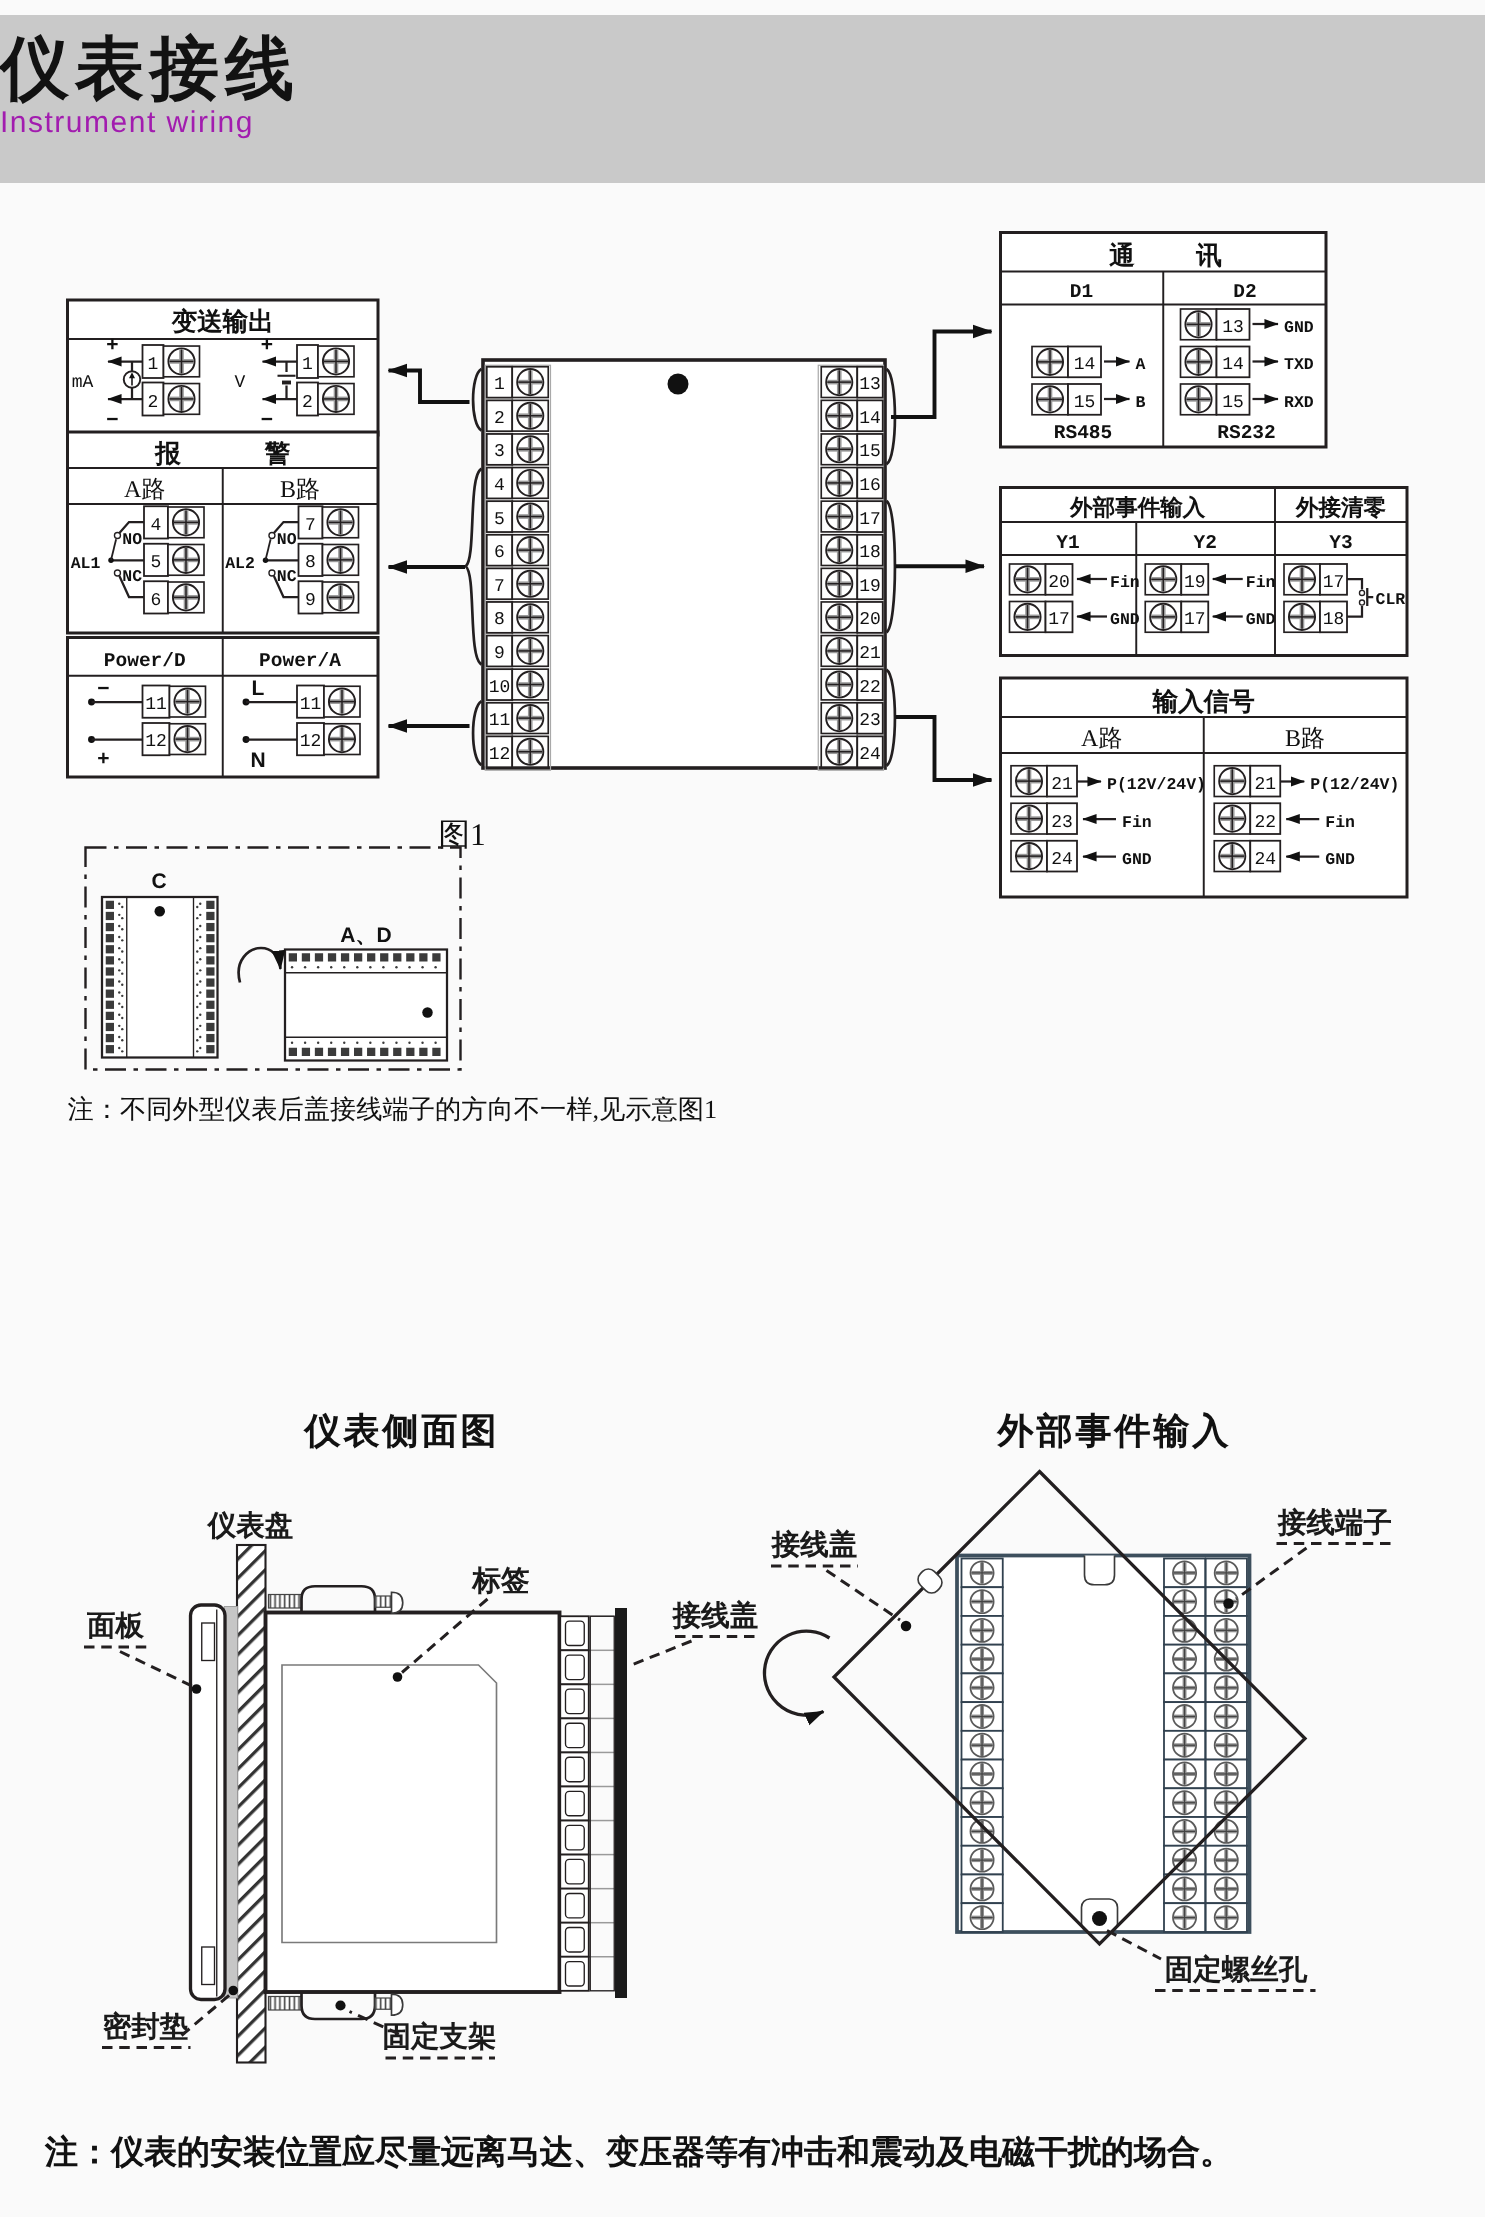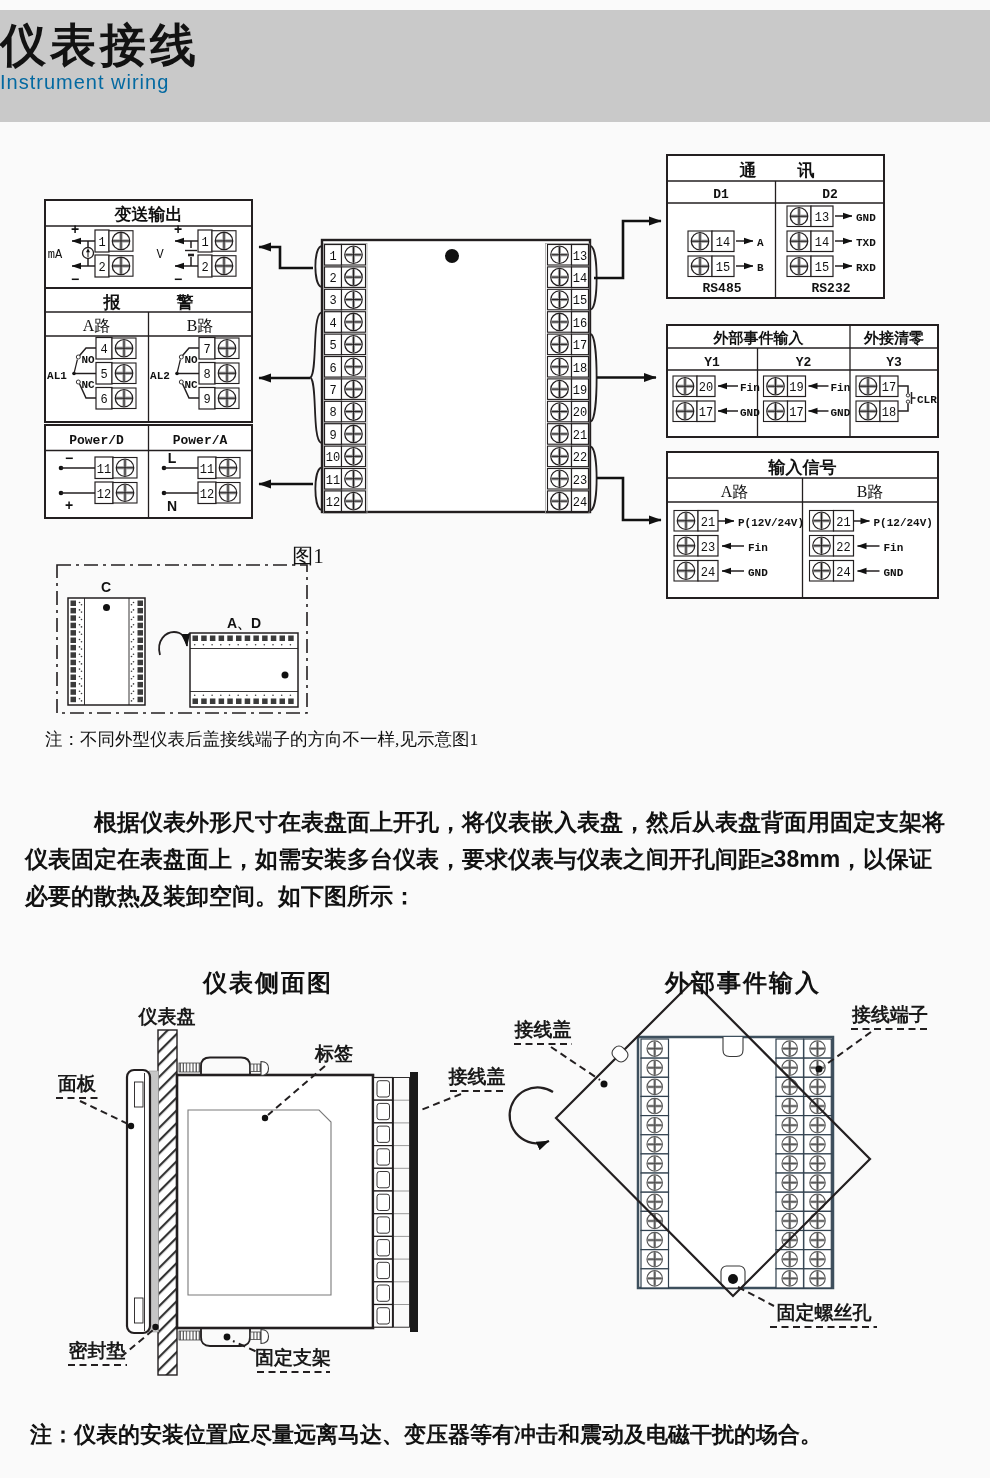--- a/index.html
+++ b/index.html
@@ -3,26 +3,26 @@
 <meta charset="utf-8">
 <style>
   :root{
     --header-bg:#c9c9c9; --line:#231f20; --navy:#3d4f5d; --gasket:#c6c6c6; --page:#fafafa;
   }
   html,body{margin:0;padding:0;background:#fff;}
   .page{position:relative;width:990px;height:1478px;background:var(--page);overflow:hidden;
         font-family:"Liberation Sans",sans-serif;}
   .header{position:absolute;left:0;top:10px;width:990px;height:112px;background:var(--header-bg);text-align:left;}
   .header h1{margin:10px 0 0;font:bold 46px/1.1 "Liberation Sans",sans-serif;letter-spacing:4px;color:#121212;}
-  .header .sub{font:20px/1 "Liberation Sans",sans-serif;color:#0369a1;letter-spacing:1px;margin-top:1px;}
+  .header .sub{font:20px/1 "Liberation Sans",sans-serif;color:#a21caf;letter-spacing:1px;margin-top:1px;}
   .abs{position:absolute;color:#111;}
   .note1{left:45px;top:727px;font:17.5px "Liberation Serif",serif;text-align:right;}
   .install-h{left:38px;top:758px;font:bold 26px "Liberation Sans",sans-serif;}
   .para{left:25px;top:804px;width:930px;font:bold 23px/1.6 "Liberation Sans",sans-serif;text-indent:3em;}
-  .vtitle{font:bold 24px "Liberation Serif",serif;letter-spacing:2px;margin-top:29px;}
+  .vtitle{font:bold 24px "Liberation Serif",serif;letter-spacing:2px;}
   .side-title{left:203px;top:938px;}
   .back-title{left:665px;top:938px;}
   .note2{left:30px;top:1404px;font:bold 22px "Liberation Sans",sans-serif;margin-top:16px;}
   svg{position:absolute;left:0;top:0;}
   
   .box{fill:#fff;stroke:var(--line);stroke-width:2;}
   .box2{fill:#fff;stroke:var(--line);stroke-width:2.4;}
   .ln{stroke:var(--line);stroke-width:1.3;fill:none;}
   .cell{fill:#fff;stroke:var(--line);stroke-width:1.2;}
   .cellthin{fill:none;stroke:var(--line);stroke-width:.9;}
@@ -726,17 +726,16 @@
       <path d="M851,1029 L929,1029" class="ldr"></path>
       <path d="M871,1032 L824,1066" class="ldr"></path>
       <circle cx="819" cy="1069" r="3.5" class="dot"></circle>
       <text x="824" y="1319" class="tbig tc">固定螺丝孔</text>
       <path d="M770,1327 L877,1327" class="ldr"></path>
       <path d="M738,1287 L774,1306" class="ldr"></path>
     </g>
   </svg>
 
   <div class="abs note1">注：不同外型仪表后盖接线端子的方向不一样,见示意图1</div>
-  <div class="abs para">根据仪表外形尺寸在表盘面上开孔，将仪表嵌入表盘，然后从表盘背面用固定支架将仪表固定在表盘面上，如需安装多台仪表，要求仪表与仪表之间开孔间距≥38mm，以保证必要的散热及装卸空间。如下图所示：</div>
   <div class="abs vtitle side-title">仪表侧面图</div>
   <div class="abs vtitle back-title">外部事件输入</div>
   <div class="abs note2">注：仪表的安装位置应尽量远离马达、变压器等有冲击和震动及电磁干扰的场合。</div>
 </div>
 
 </body></html>

